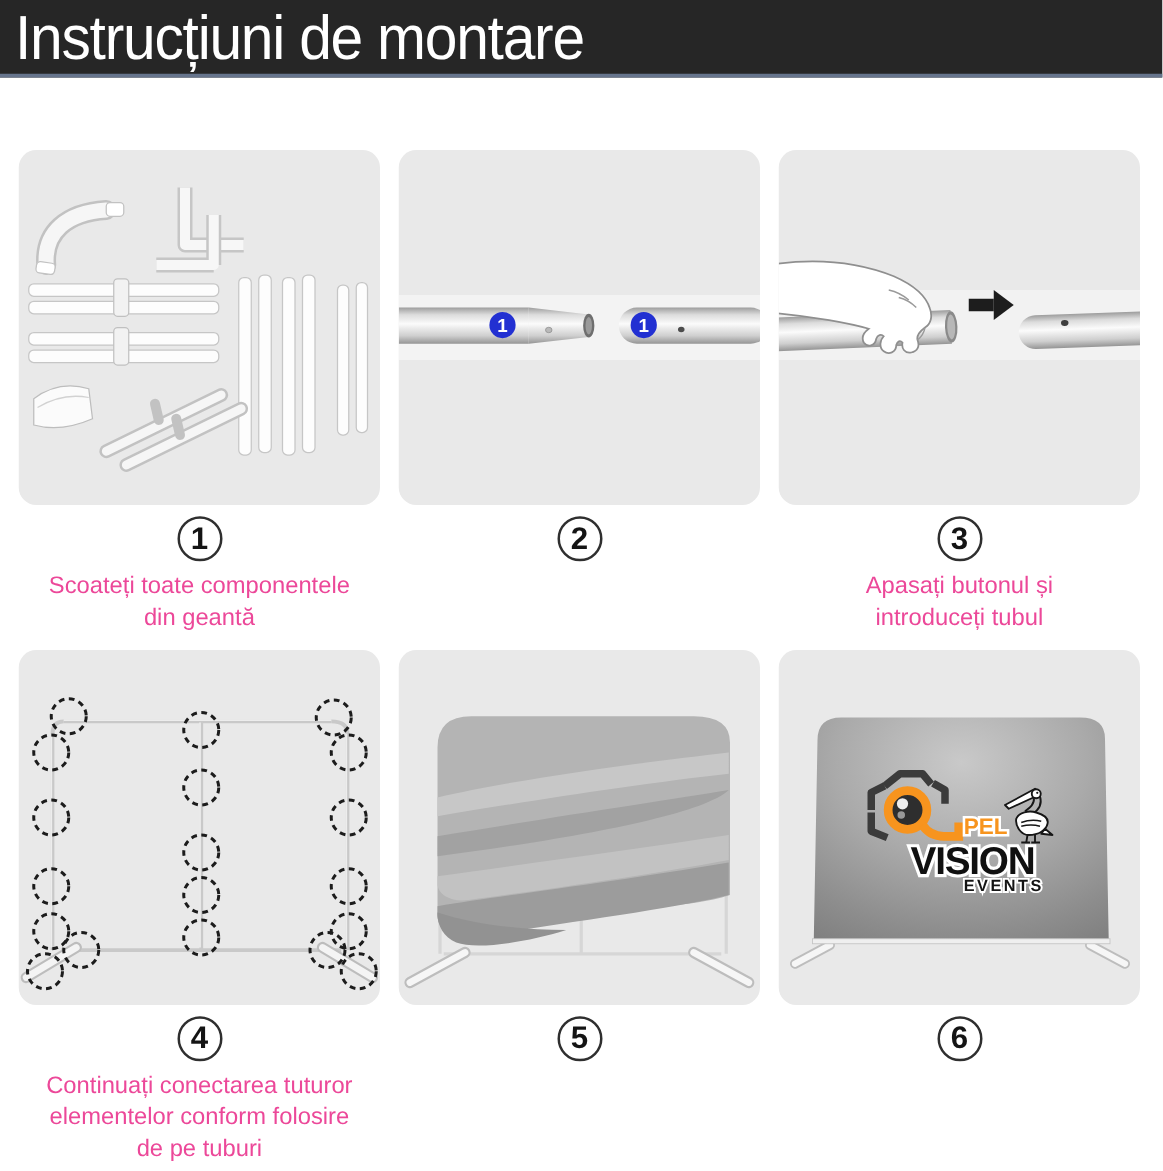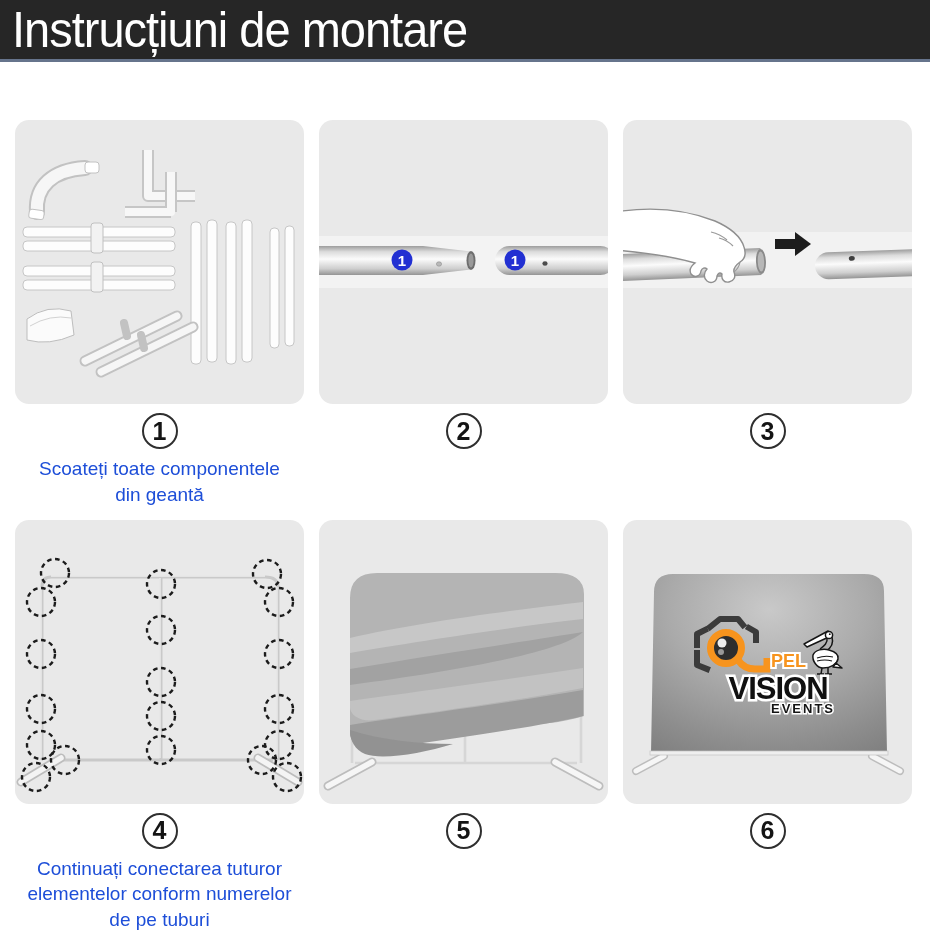--- a/index.html
+++ b/index.html
@@ -28,21 +28,21 @@
     overflow:hidden; position:relative;
   }
   .panel svg { display:block; width:289px; height:284px; }
   .badge {
     margin-top:9px; width:36px; height:36px; border:2.5px solid #2f2f2f;
     border-radius:50%; background:#fff; display:flex; align-items:center; justify-content:center;
     font-size:25px; font-weight:700; color:#141414;
   }
   .caption {
     margin-top:7px; text-align:center; font-size:19px; line-height:1.36;
-    color:#1d4ed8; white-space:pre-line;
+    color:#ec4899; white-space:pre-line;
   }
 
   .lineart { stroke:#8f8f8f; stroke-width:1.4; fill:#ffffff; }
 </style>
 </head>
 <body>
 
 <svg width="0" height="0" style="position:absolute" aria-hidden="true">
   <defs>
     <linearGradient id="tubeV" x1="0" y1="0" x2="0" y2="1">
@@ -178,20 +178,22 @@
 
         <g transform="rotate(-2 240 144)">
           <rect x="192" y="131" width="120" height="27" rx="13.5" fill="url(#tubeV)"></rect>
           <ellipse cx="229" cy="138" rx="3" ry="2.4" fill="#3f3f3f"></ellipse>
         </g>
       </svg>
     </div>
     <div class="badge">
         <span>3</span>
       </div>
+    <div class="caption">Apasați butonul și
+introduceți tubul</div>
   </section>
 
   <section class="step">
     <div class="panel">
       <svg viewBox="0 0 289 284">
 
         <g fill="none" stroke="#c9c9c9" stroke-width="3">
           <path d="M36,57 L250,57"></path>
           <path d="M36,57 Q27,57 27,67 L27,240"></path>
           <path d="M250,57 Q263,57 263,67 L263,240"></path>
@@ -232,21 +234,21 @@
           <circle cx="21" cy="257" r="14"></circle>
           <circle cx="247" cy="240" r="14"></circle>
           <circle cx="272" cy="257" r="14"></circle>
         </g>
       </svg>
     </div>
     <div class="badge">
         <span>4</span>
       </div>
     <div class="caption">Continuați conectarea tuturor
-elementelor conform numerelor
+elementelor conform folosire
 de pe tuburi</div>
   </section>
 
   <section class="step">
     <div class="panel">
       <svg viewBox="0 0 289 284">
 
         <g stroke="#d6d6d6" stroke-width="2.6" fill="none">
           <path d="M33,150 L33,243"></path>
             <path d="M146,150 L146,243"></path>

